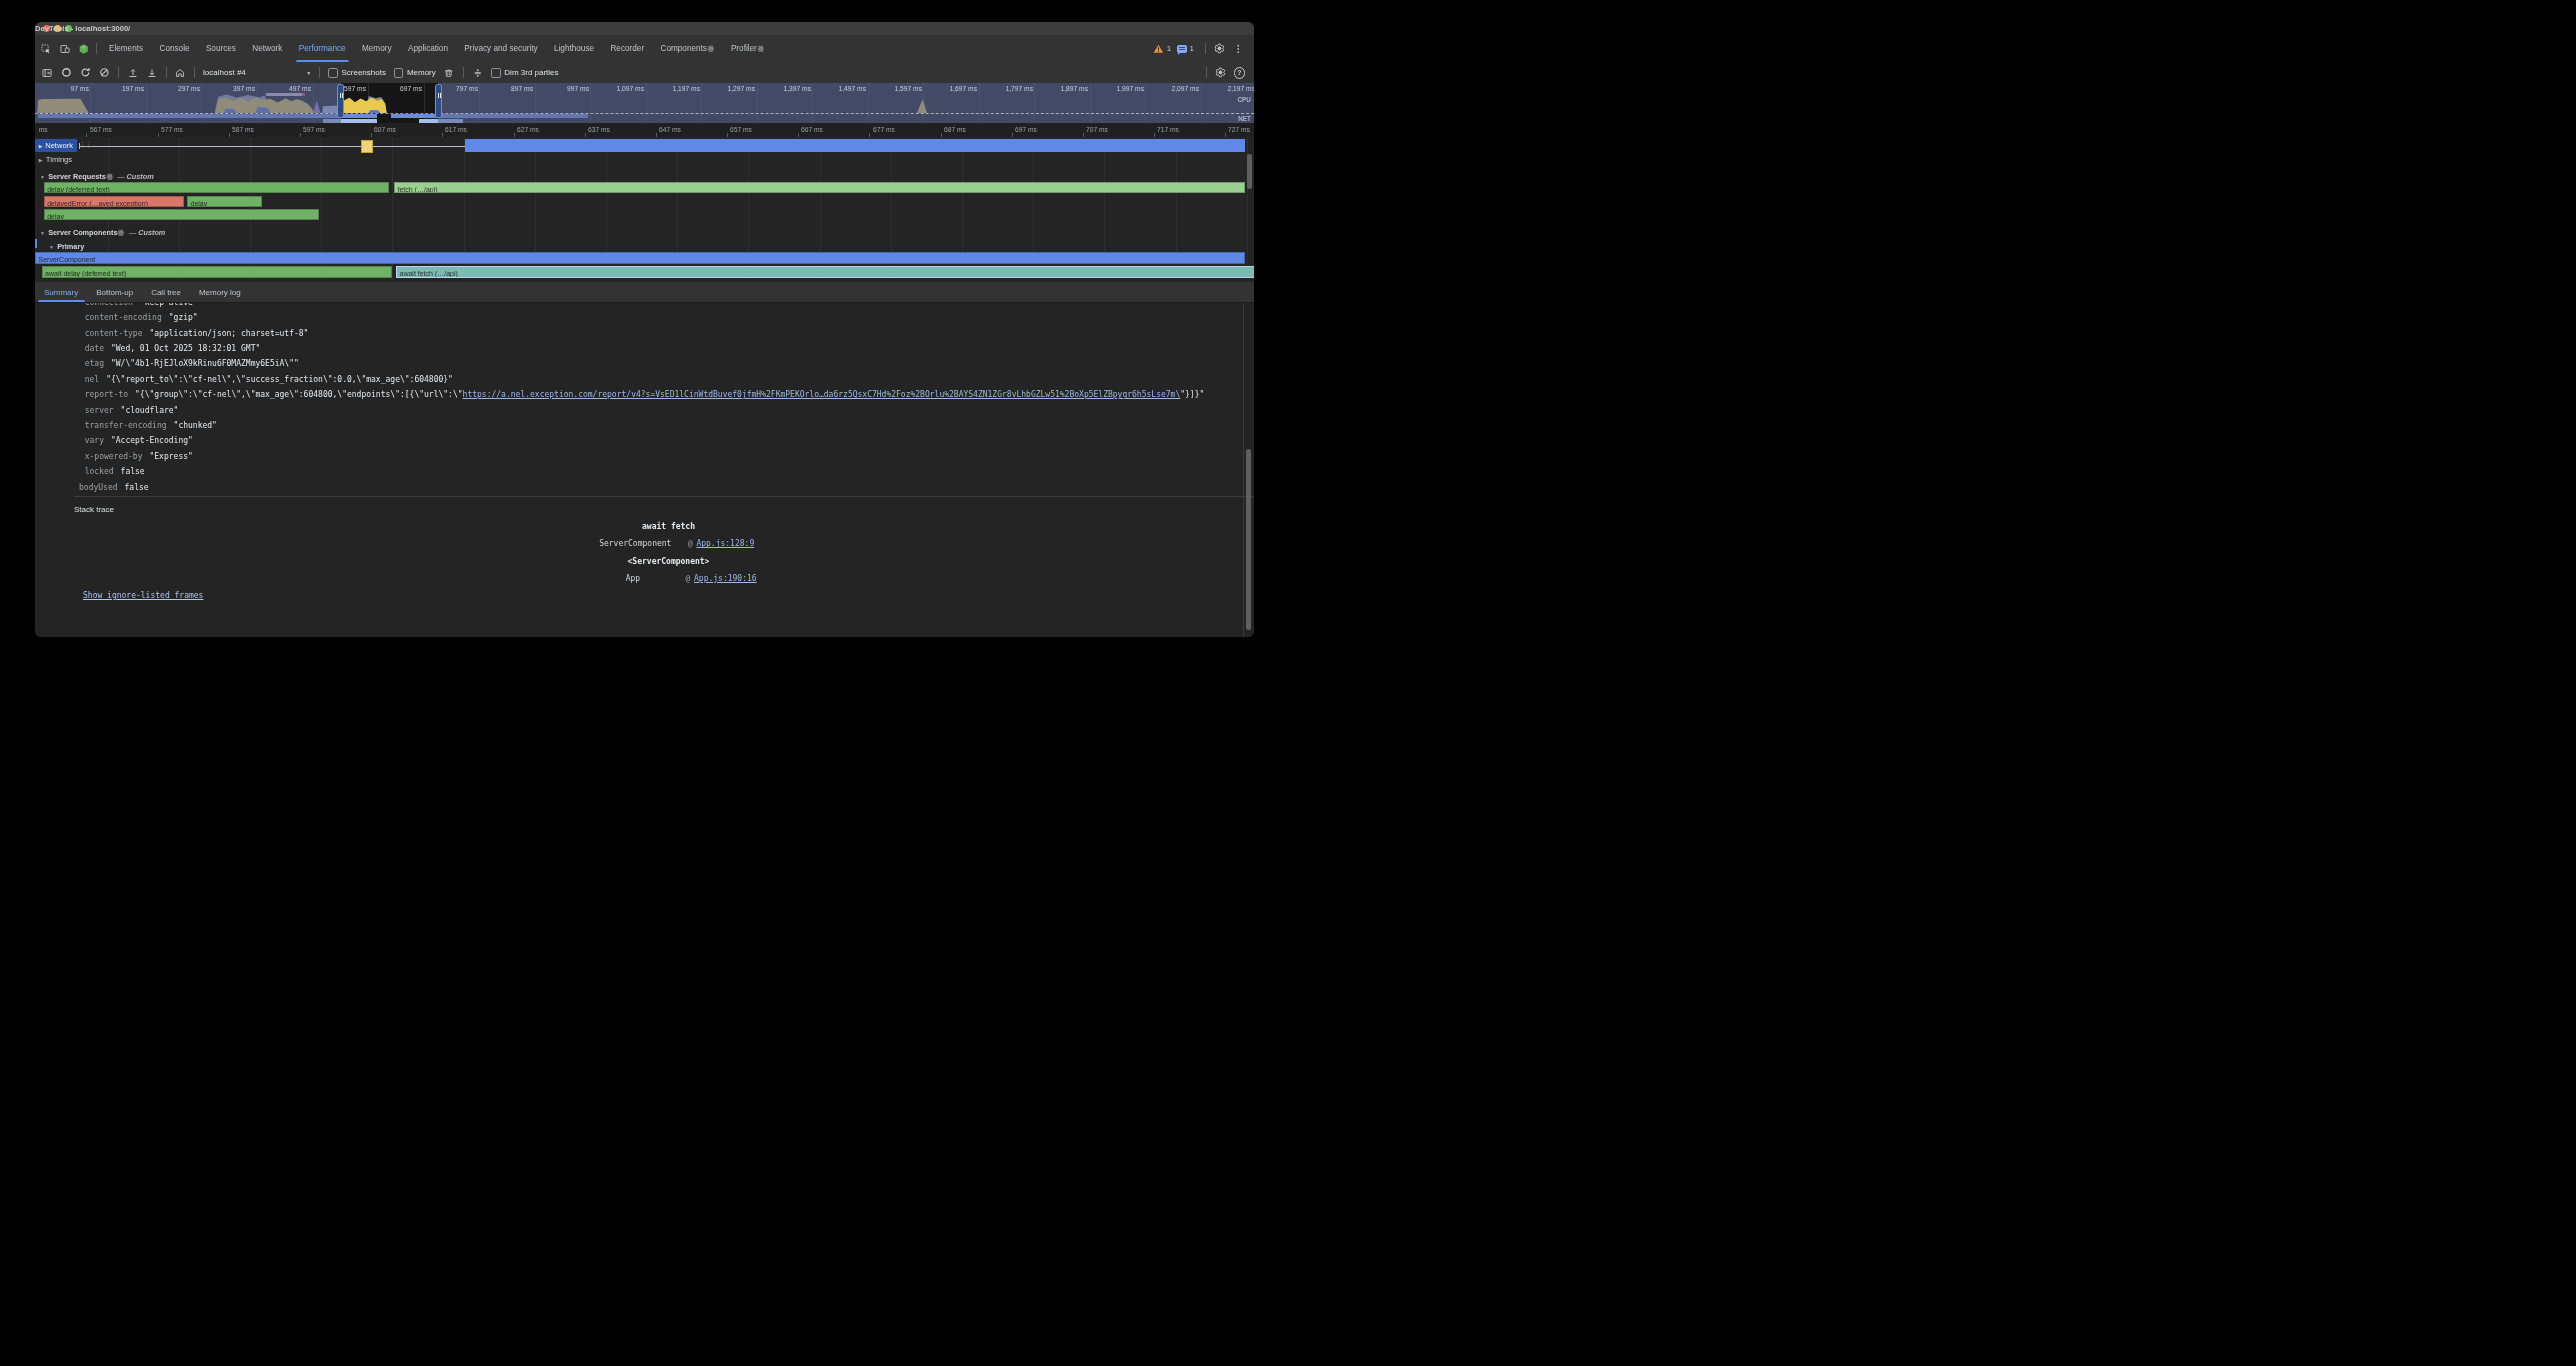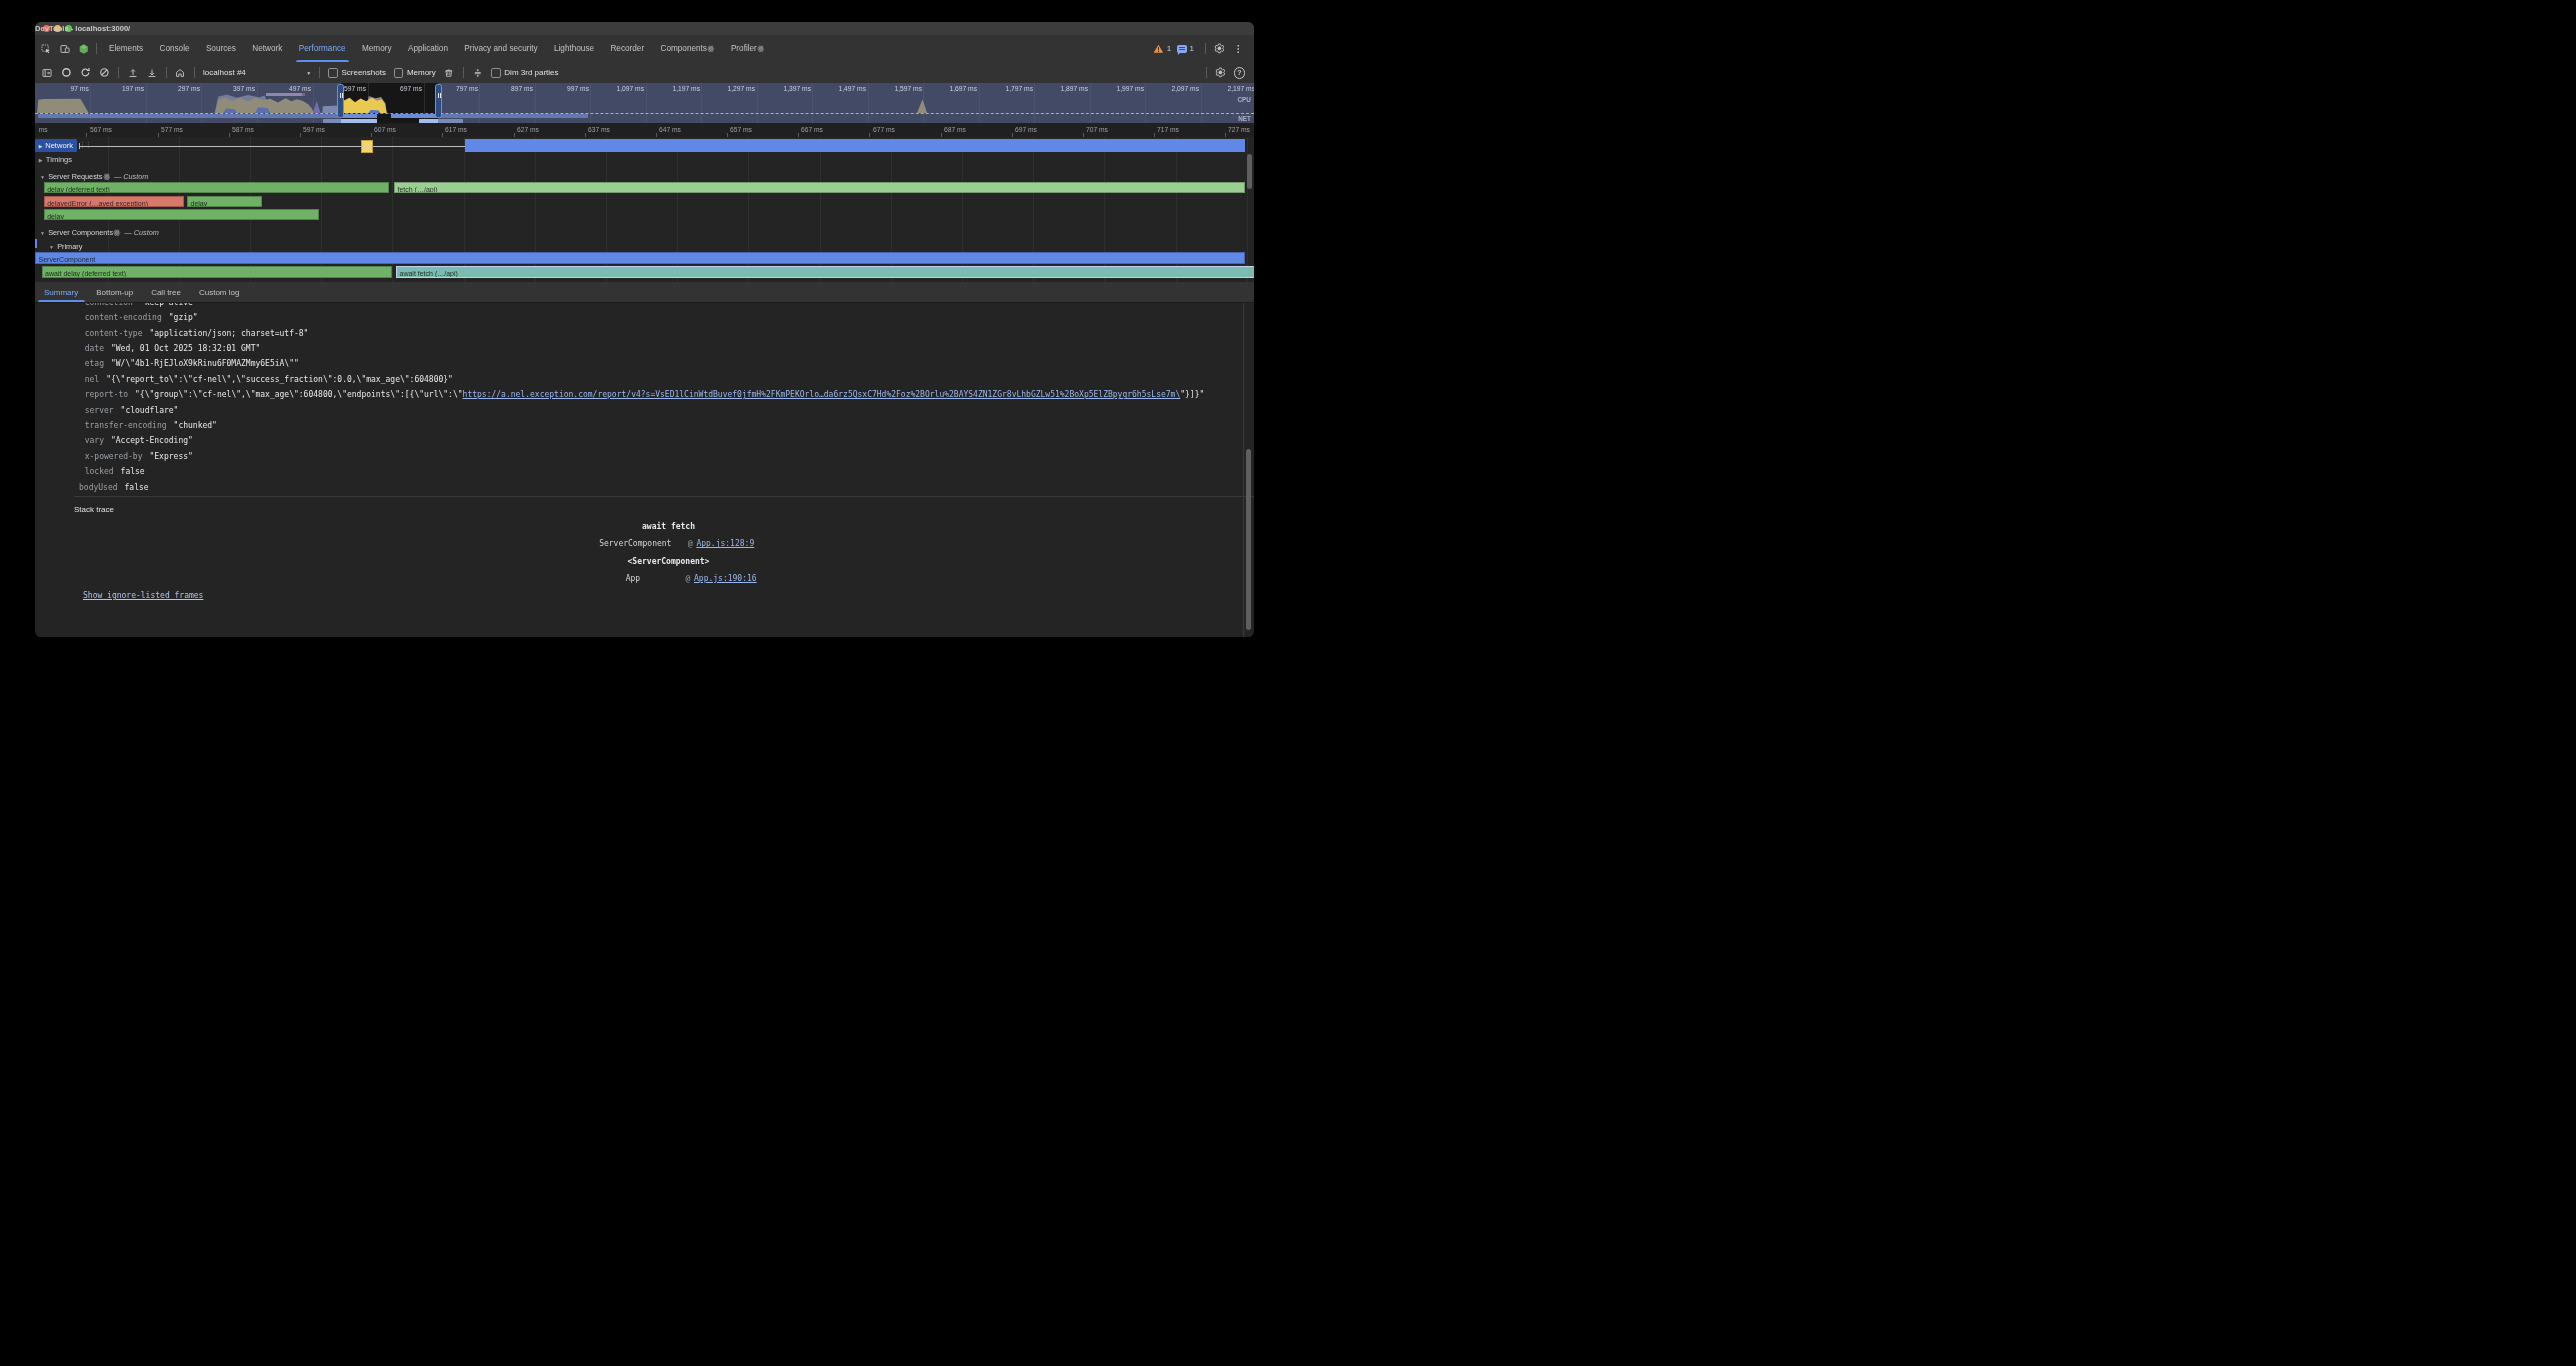--- a/index.html
+++ b/index.html
@@ -54,21 +54,21 @@
   
   .tracks{position:absolute;left:0;top:115px;width:100%;height:145px;background:#242424;overflow:hidden;}
   .fgrid{position:absolute;top:0;bottom:0;width:0.6px;background:rgba(255,255,255,0.05);}
   .netpill{position:absolute;left:0;top:117px;width:42px;height:13.3px;background:#2b51a3;border-radius:1.3px;display:flex;align-items:center;color:#f0f2f5;font-size:7.6px;}
   .netpill .tri{font-size:5px;color:#cfd3d8;margin:0 2.5px 0 3.8px;}
   .grip{position:absolute;left:44px;top:119px;color:#8a8a8a;font-size:7px;letter-spacing:-1.3px;}
   .tlabel{position:absolute;display:flex;align-items:center;color:#cfd3d8;font-size:7.6px;}
   .tlabel .tri{font-size:5px;color:#9aa0a6;margin-right:3.2px;}
   .whisker{position:absolute;height:1px;background:#b9bcc0;}
   .wtick{position:absolute;width:1px;height:5.7px;background:#b9bcc0;}
-  .shead{position:absolute;display:flex;align-items:center;font-size:7.3px;color:#d5d7da;}
+  .shead{position:absolute;display:flex;align-items:center;font-size:7.3px;color:#d5d7da;font-weight:bold;}
   .shead .tri{font-size:5px;color:#9aa0a6;margin:0 3.2px 0 5px;}
   .shead .suffix{font-style:italic;color:#b9bcc0;margin-left:3.8px;}
   .subblue{position:absolute;left:0;width:1.9px;background:#5f87e8;}
   .bar{position:absolute;box-sizing:border-box;border:0.6px solid rgba(0,0,0,0.25);overflow:hidden;white-space:nowrap;}
   .bar span{font-size:7px;color:rgba(10,14,10,0.82);padding-left:2.5px;line-height:1.5;}
   .bar.sel{border:1.3px solid #bdd1f5;}
   .fscroll{position:absolute;border-radius:2.5px;background:#5f5f5f;}
   
   .bbar{position:absolute;left:0;top:260px;width:100%;height:20px;background:#333333;border-bottom:0.6px solid #1c1c1c;display:flex;align-items:center;}
   .btab{position:relative;height:100%;display:flex;align-items:center;padding:0 9px;font-size:8px;color:#c0c3c7;}
@@ -486,21 +486,21 @@
       <div class="btab active">
         <span>Summary</span>
       </div>
       <div class="btab">
         <span>Bottom-up</span>
       </div>
       <div class="btab">
         <span>Call tree</span>
       </div>
       <div class="btab">
-        <span>Custom log</span>
+        <span>Memory log</span>
       </div>
     </div>
 
   <div class="details">
     <div class="drows" id="drows">
         <div class="drow ind"><span class="k">connection</span><span class="v">"keep-alive"</span></div>
         <div class="drow ind"><span class="k">content-encoding</span><span class="v">"gzip"</span></div>
         <div class="drow ind"><span class="k">content-type</span><span class="v">"application/json; charset=utf-8"</span></div>
         <div class="drow ind"><span class="k">date</span><span class="v">"Wed, 01 Oct 2025 18:32:01 GMT"</span></div>
         <div class="drow ind"><span class="k">etag</span><span class="v">"W/\"4b1-RjEJloX9kRinu6F0MAZMmy6E5iA\""</span></div>

